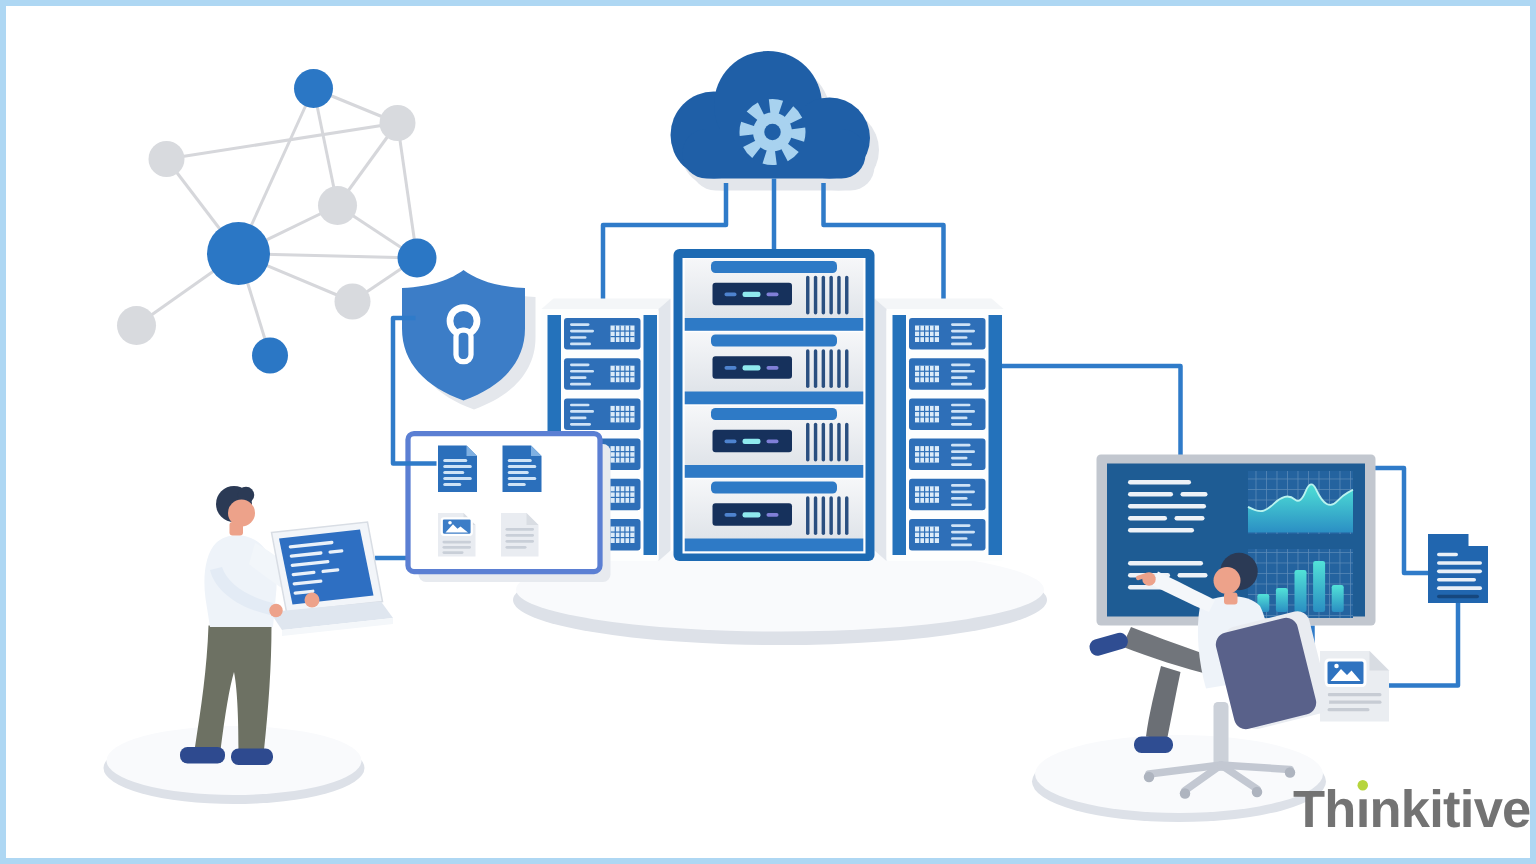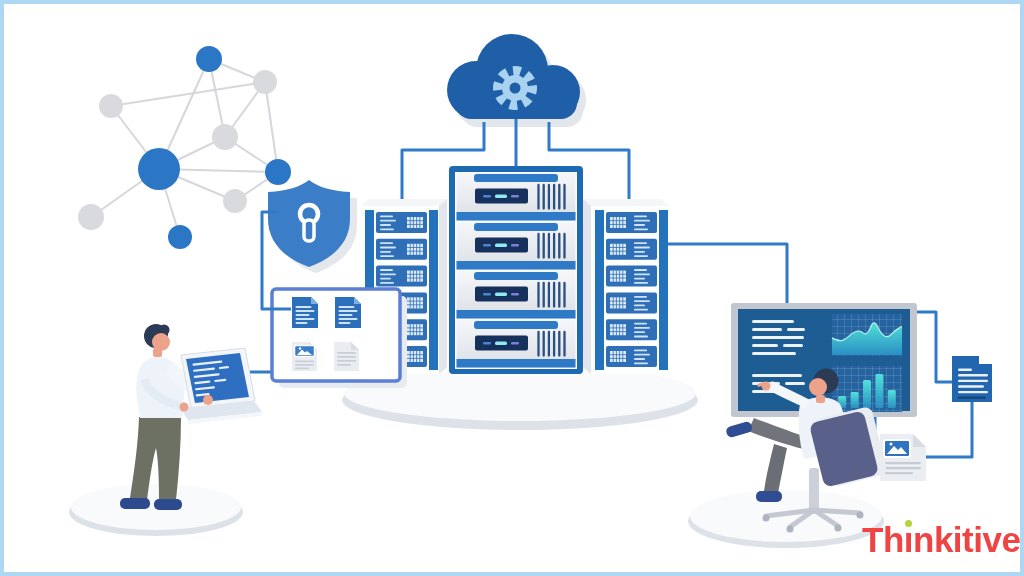--- a/index.html
+++ b/index.html
@@ -525,15 +525,15 @@
       <circle cx="814" cy="383" r="9" fill="#eda28a"></circle>
     </g>
     <g>
       <rect x="818" y="408" width="58" height="70" rx="8" fill="#e9ecf1" transform="rotate(-14 846 442)"></rect>
       <rect x="812" y="412" width="56" height="66" rx="8" fill="#59618a" transform="rotate(-14 840 445)"></rect>
     </g>
   </g>
 </svg>
 
 <div class="logo" style="--dot: #b6d53c;">
-  <span id="logo-text" style="color: #ef4444;"><span>Th</span><span class="gi">ı</span><span>nkitive</span></span>
+  <span id="logo-text" style="color: #737373;"><span>Th</span><span class="gi">ı</span><span>nkitive</span></span>
 </div>
 </div>
 
 </body></html>

